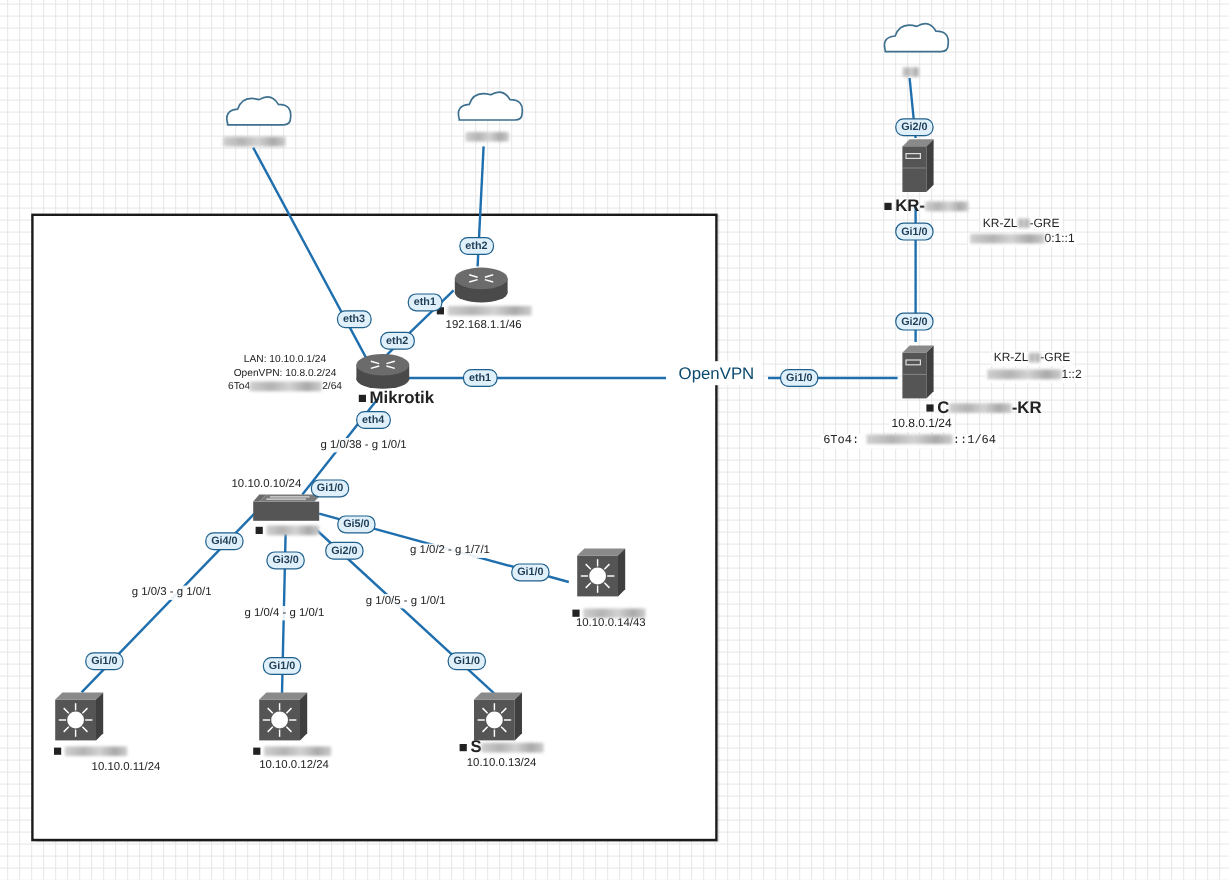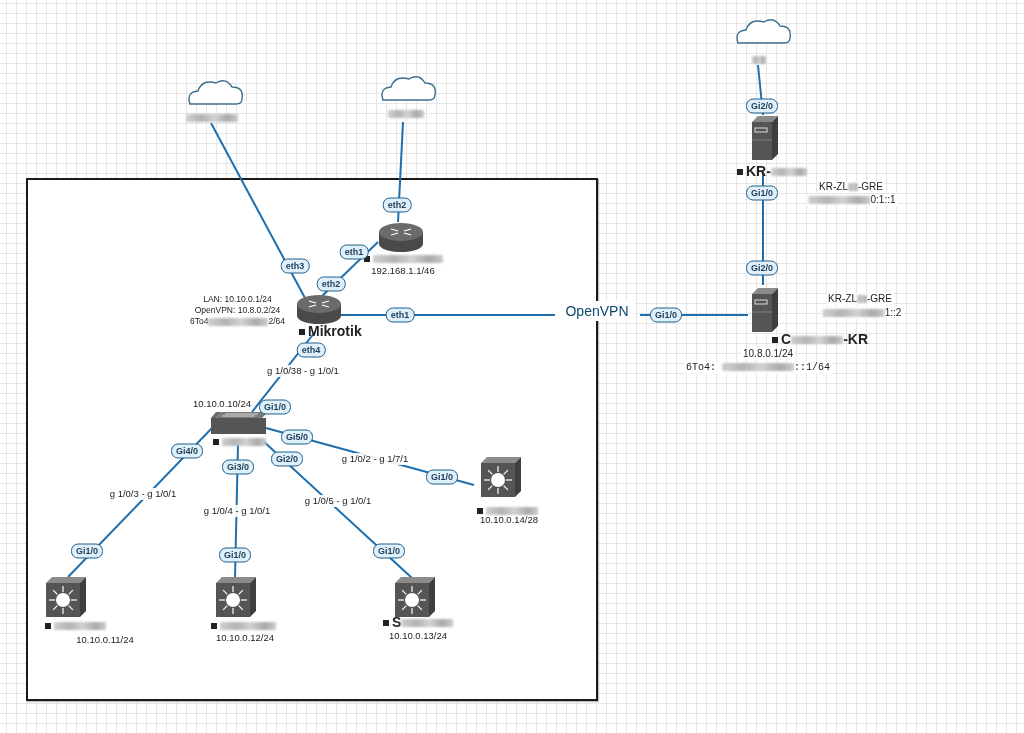--- a/index.html
+++ b/index.html
@@ -197,21 +197,21 @@
   <div class="lbl" style="left:403px;top:271px;">192.168.1.1/46</div>
 
   <div class="lbl" style="left:222px;top:404px;background:transparent;">10.10.0.10/24</div>
   <div class="namebox" style="left:213px;top:436px;"><span class="sq"></span><span class="blur" style="width:44px;"></span></div>
 
   <div class="namebox" style="left:45px;top:620px;"><span class="sq"></span><span class="blur" style="width:52px;"></span></div>
   <div class="lbl" style="left:72px;top:640px;margin-left:33px;">10.10.0.11/24</div>
   <div class="namebox" style="left:211px;top:620px;"><span class="sq"></span><span class="blur" style="width:56px;"></span></div>
   <div class="lbl" style="left:245px;top:638px;">10.10.0.12/24</div>
   <div class="namebox" style="left:383px;top:617px;"><span class="sq"></span><span>S</span><span class="blur" style="width:52px;"></span></div>
-  <div class="lbl" style="left:509px;top:520px;">10.10.0.14/28</div>
+  <div class="lbl" style="left:509px;top:520px;">10.10.0.14/43</div>
   <div class="namebox" style="left:477px;top:505px;"><span class="sq"></span><span class="blur" style="width:52px;"></span></div>
   <div class="lbl" style="left:418px;top:636px;">10.10.0.13/24</div>
 
   <div class="lbl" style="left:303px;top:371px;">g 1/0/38 -  g 1/0/1</div>
   <div class="lbl" style="left:143px;top:494px;">g 1/0/3 -  g 1/0/1</div>
   <div class="lbl" style="left:237px;top:511px;">g 1/0/4 -  g 1/0/1</div>
   <div class="lbl" style="left:338px;top:501px;">g 1/0/5 -  g 1/0/1</div>
   <div class="lbl" style="left:375px;top:459px;">g 1/0/2 -  g 1/7/1</div>
 
   <div class="vpn" style="left:597px;top:311px;">OpenVPN</div>

